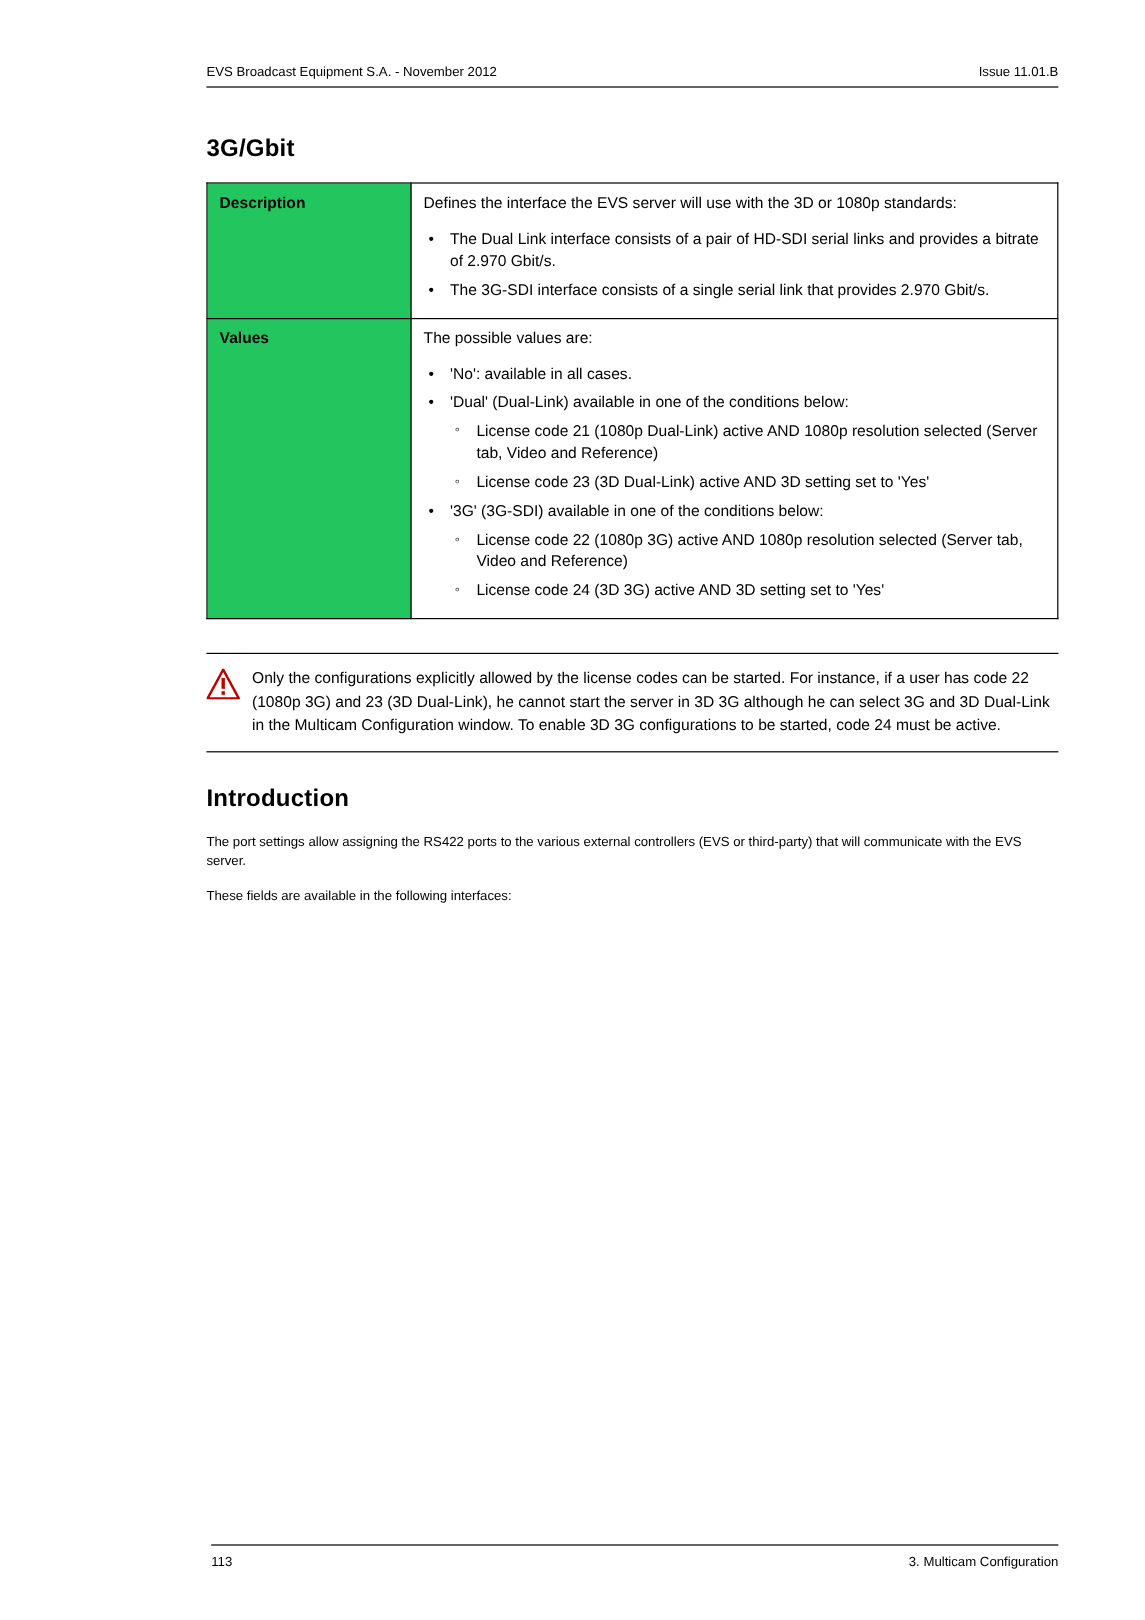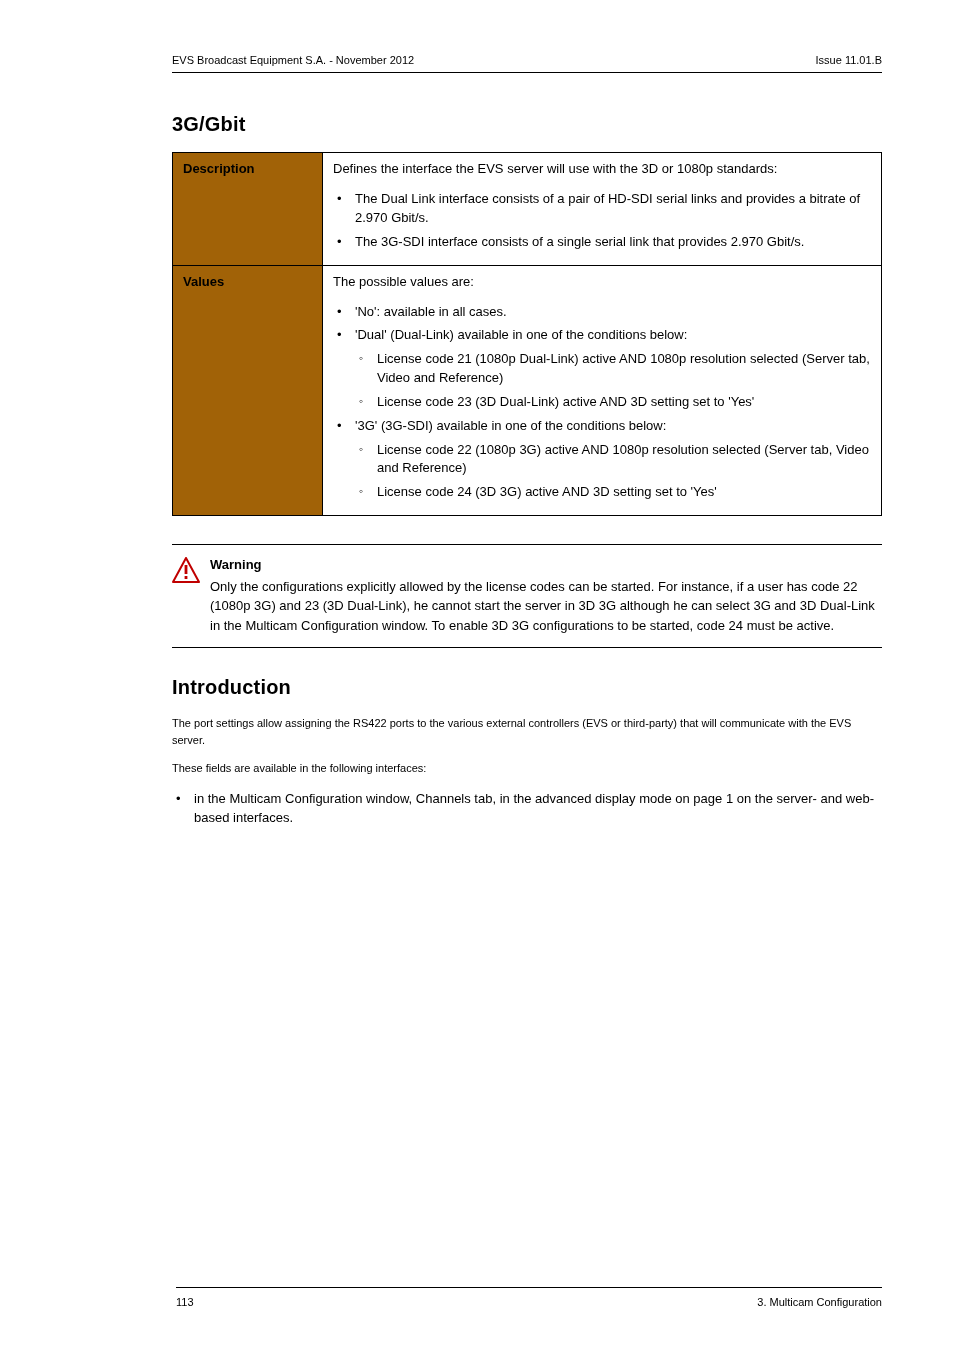--- a/index.html
+++ b/index.html
@@ -48,22 +48,22 @@
     width: 100%;
     font-size: 13px;
   }
   table.defs td, table.defs th {
     border: 1px solid #000;
     padding: 8px 10px;
     vertical-align: top;
     text-align: left;
   }
   table.defs th {
-    background: #a16207;
-    width: 150px;
+    background: #22c55e;
+    width: 170px;
     font-weight: 700;
   }
   ul.outer { list-style: none; padding-left: 0; margin: 14px 0 0 0; }
   ul.outer > li { position: relative; padding-left: 22px; margin: 5px 0; line-height: 1.45; }
   ul.outer > li::before { content:"•"; position:absolute; left:4px; top:0; }
   ul.inner { list-style: none; padding-left: 0; margin: 4px 0 0 0; }
   ul.inner > li { position: relative; padding-left: 22px; margin: 5px 0; line-height: 1.45; }
   ul.inner > li::before { content:"◦"; position:absolute; left:4px; top:0; font-size:12px; }
   .warning-block {
     border-top: 1px solid #000;
@@ -144,33 +144,31 @@
 
   <div class="warning-block">
     <div class="warn-icon-wrap">
       <svg width="28" height="26" viewBox="0 0 28 26">
         <polygon points="14,1 27,25 1,25" fill="none" stroke="#c00000" stroke-width="2" stroke-linejoin="round"></polygon>
         <rect x="12.6" y="8" width="2.8" height="9" fill="#c00000"></rect>
         <rect x="12.6" y="19" width="2.8" height="3" fill="#c00000"></rect>
       </svg>
     </div>
     <div class="warn-body">
-      <span class="warn-title">Warning</span>
       <span>Only the configurations explicitly allowed by the license codes can be started. For instance, if a user has code 22 (1080p 3G) and 23 (3D Dual-Link), he cannot start the server in 3D 3G although he can select 3G and 3D Dual-Link in the Multicam Configuration window. To enable 3D 3G configurations to be started, code 24 must be active.</span>
     </div>
   </div>
 
 
   <div class="h2">Introduction</div>
 
   <p class="body-text">The port settings allow assigning the RS422 ports to the various external controllers (EVS or third-party) that will communicate with the EVS server.</p>
   <p class="body-text">These fields are available in the following interfaces:</p>
 
   <ul class="body-bullets">
-    <li>in the Multicam Configuration window, Channels tab, in the advanced display mode on page 1 on the server- and web-based interfaces.</li>
   </ul>
 
 </div>
 
 <div class="footer">
   <span>113</span>
   <span>3. Multicam Configuration</span>
 </div>
 
 </body></html>

